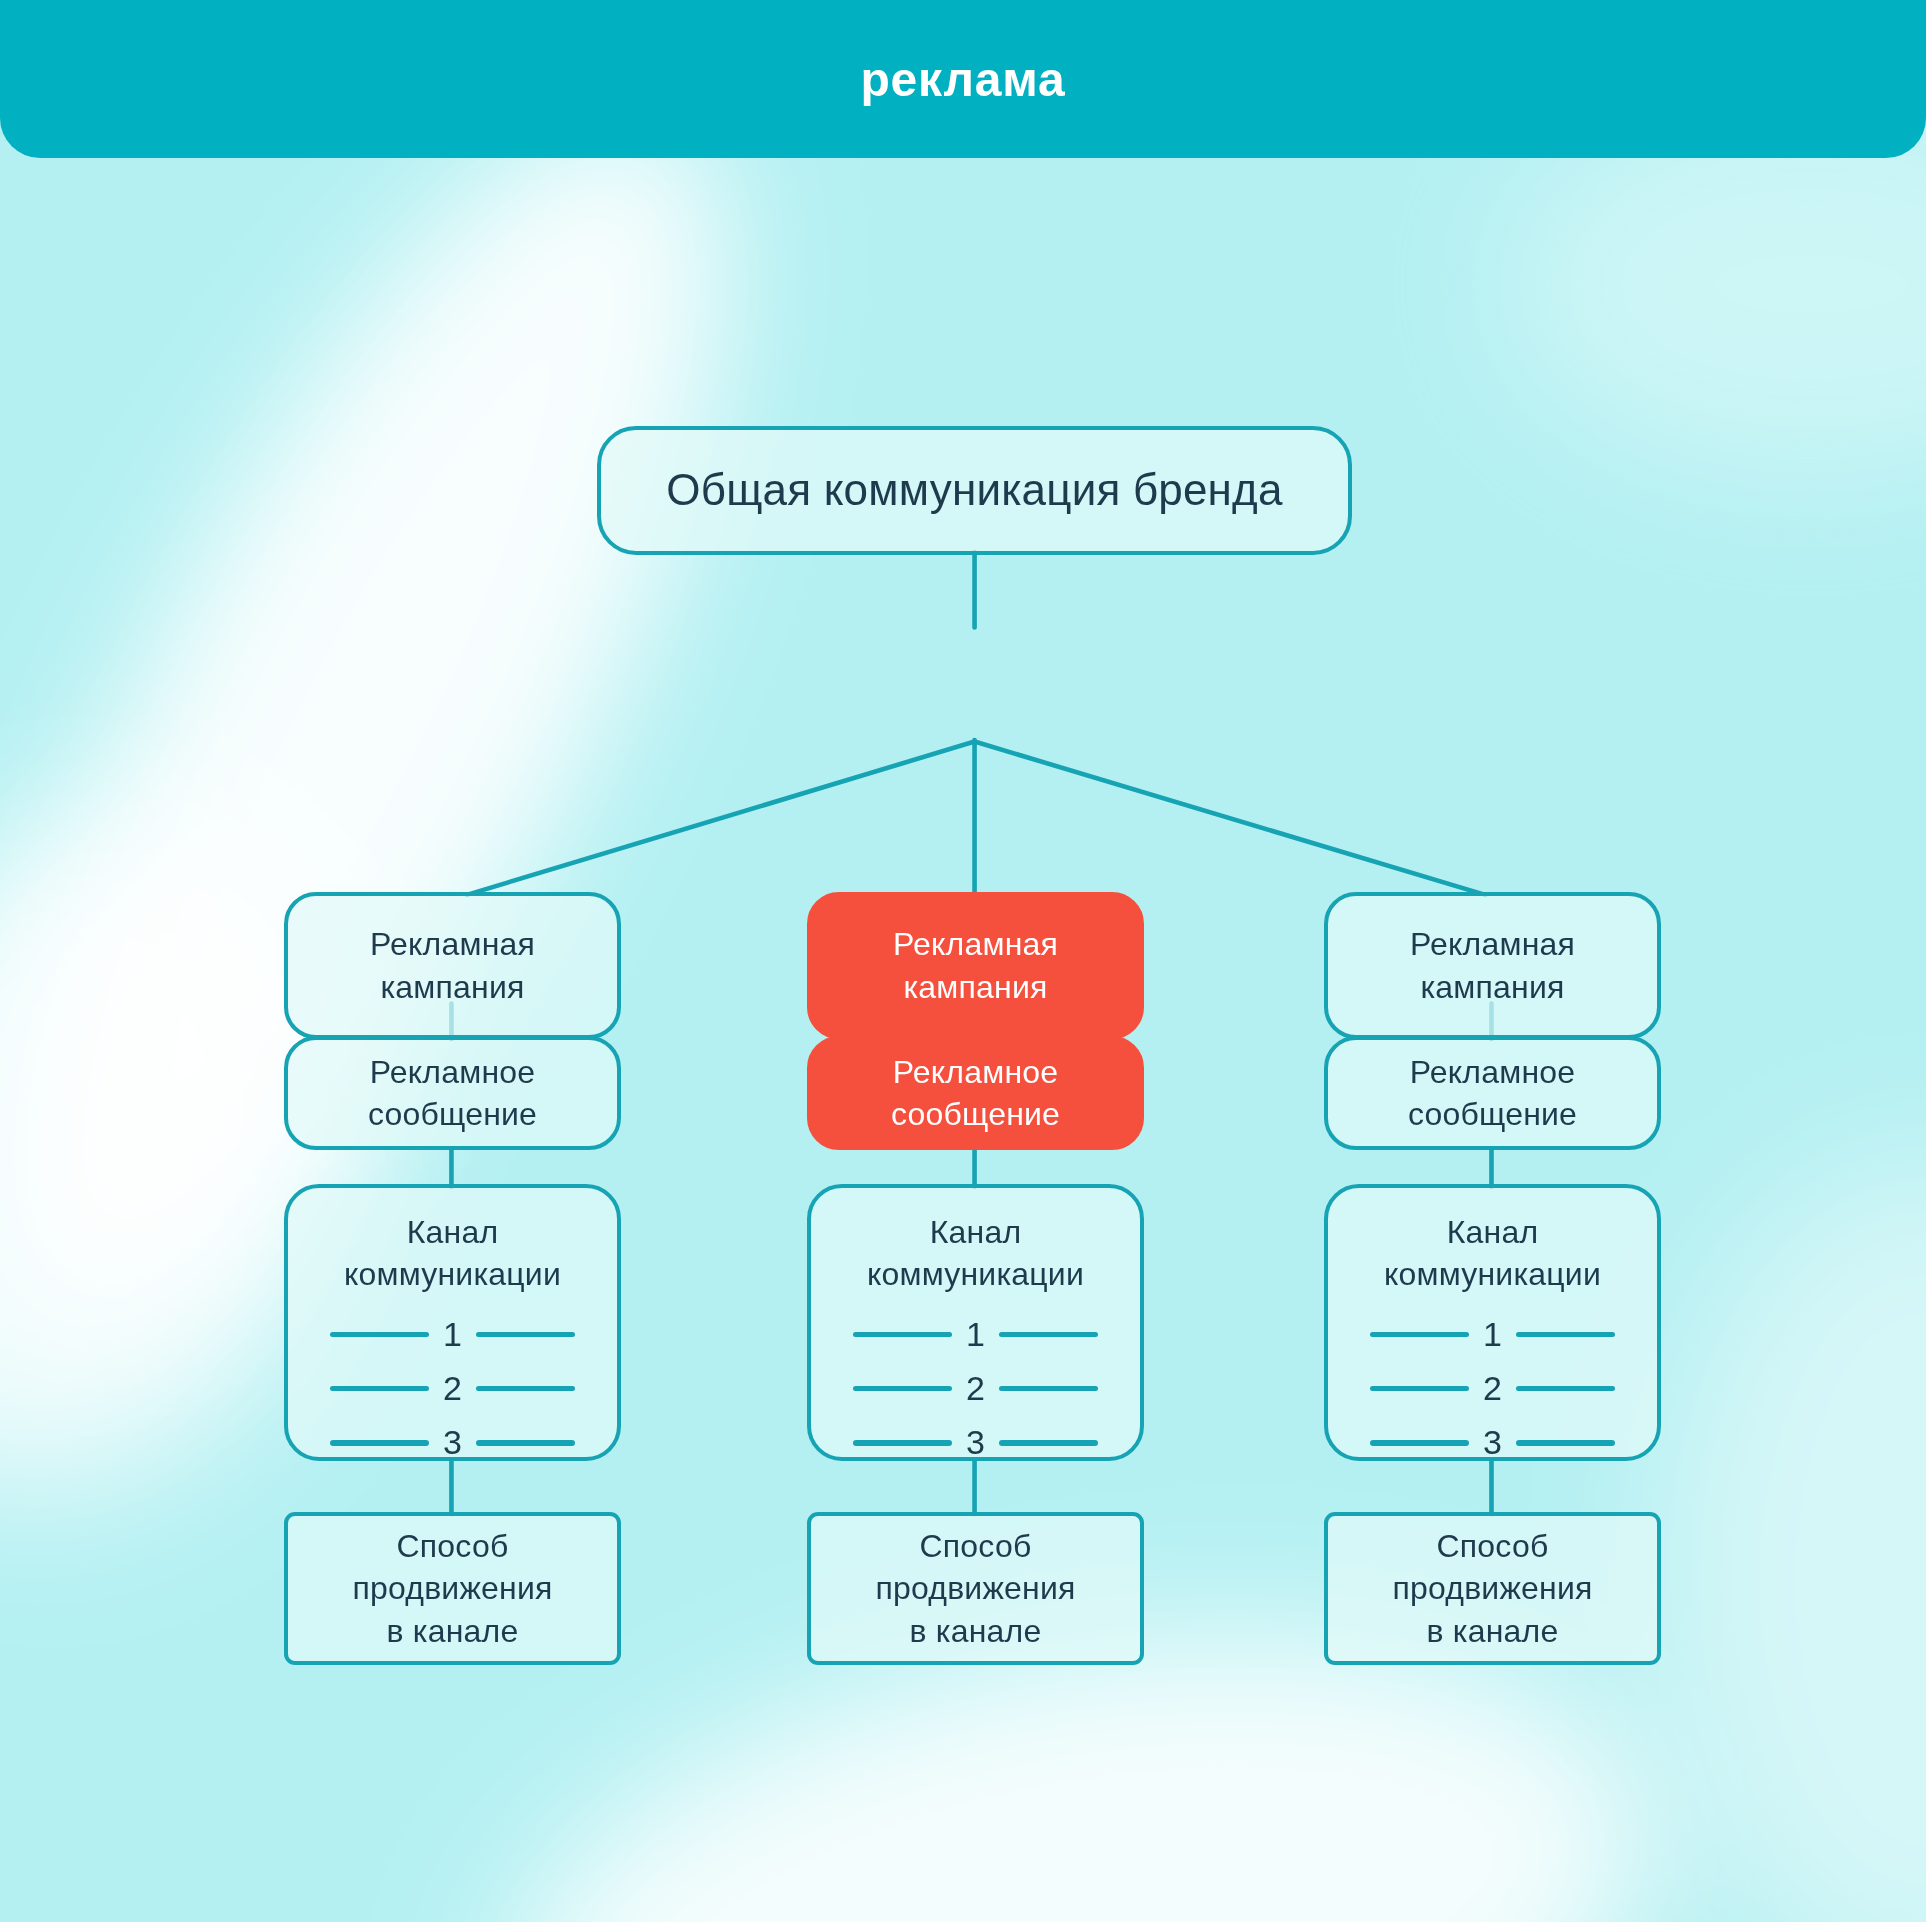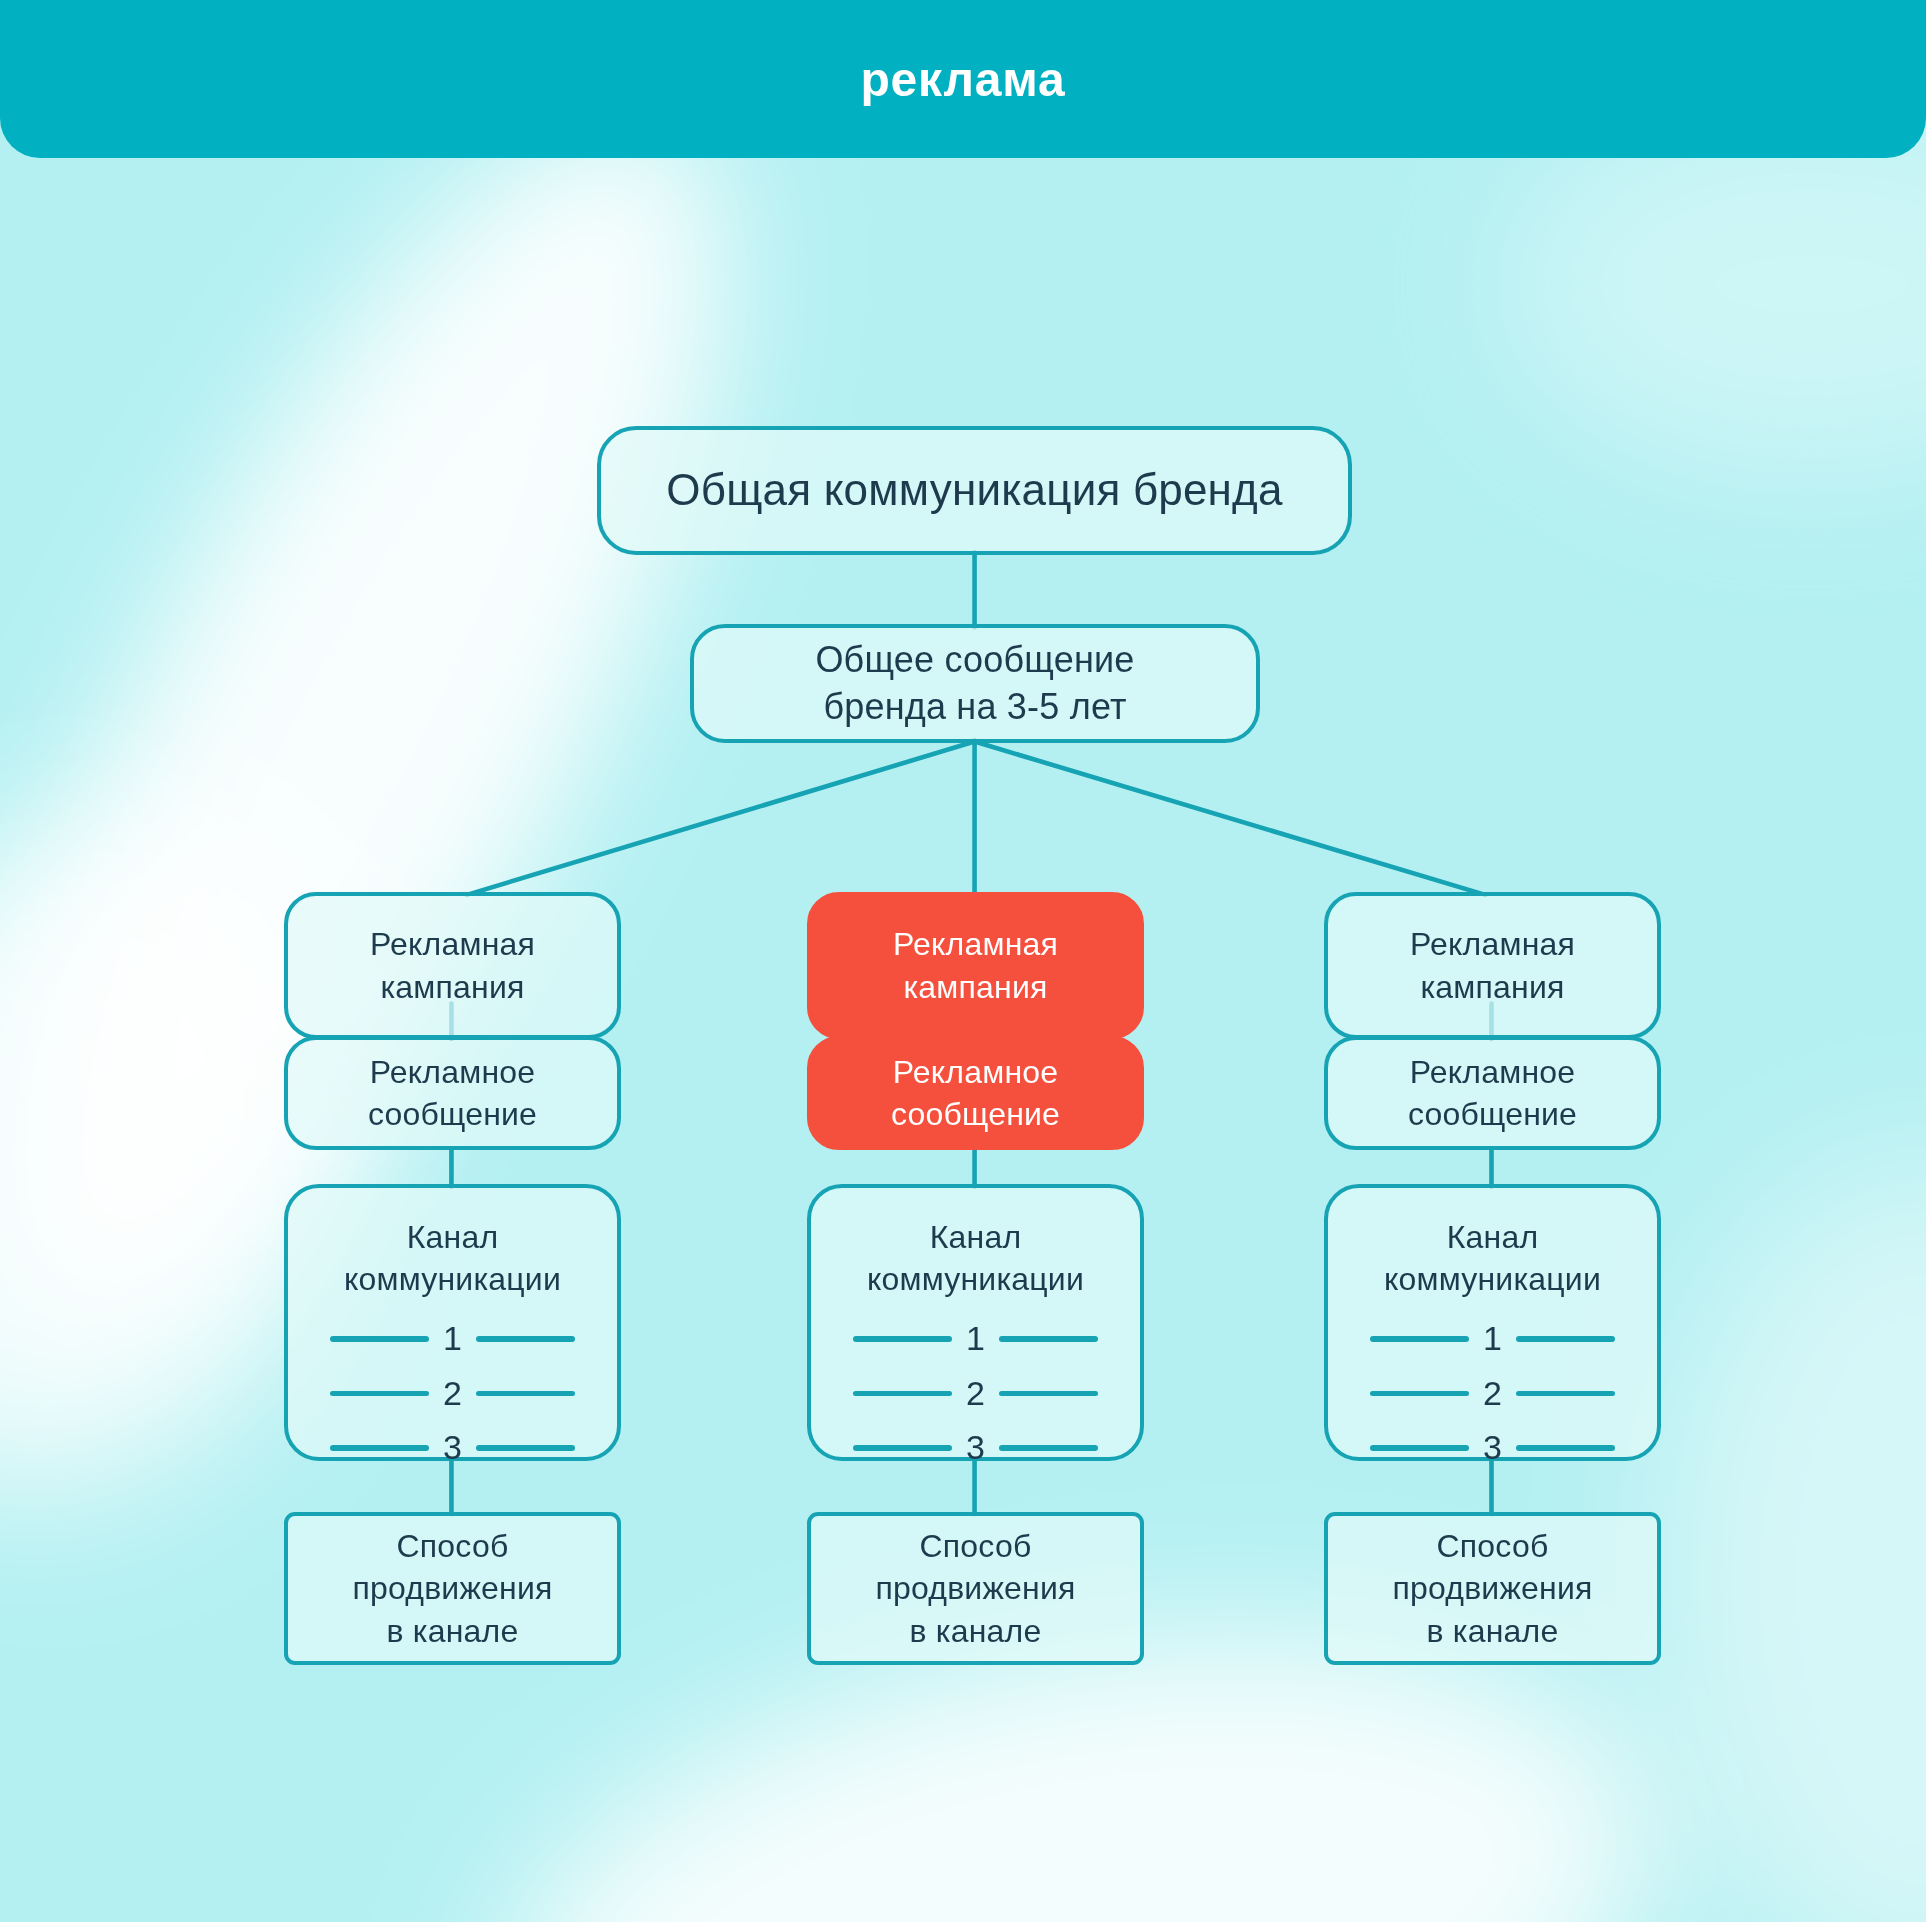--- a/index.html
+++ b/index.html
@@ -60,21 +60,21 @@
   .node-root{left:597px;top:426px;width:755px;height:129px;font-size:44px;border-radius:39px;}
   .node-brandmsg{left:690px;top:624px;width:570px;height:119px;font-size:36px;line-height:1.28;}
 
   .col-0{left:284px;}
   .col-1{left:807px;}
   .col-2{left:1324px;}
   .node-campaign{top:892px;width:337px;height:147px;border-radius:32px;}
   .node-admsg{top:1036px;width:337px;height:114px;border-radius:32px;}
   .node-channel{
     top:1184px;width:337px;height:277px;border-radius:35px;
-    flex-direction:column;justify-content:space-between;
+    flex-direction:column;justify-content:center;
     padding-top:28px;
   }
   .node-method{top:1512px;width:337px;height:153px;border-radius:11px;}
 
   .channel-rows{display:flex;flex-direction:column;margin-top:20px;}
   .channel-row{
     display:flex;align-items:center;justify-content:center;
     gap:12.3px;margin-top:17px;
   }
   .channel-row:first-child{margin-top:0;}
@@ -111,22 +111,20 @@
       <line x1="1265" y1="1894" x2="1265" y2="1965"></line>
 
       <line x1="1936" y1="1302" x2="1936" y2="1348"></line>
       <line x1="1936" y1="1490" x2="1936" y2="1540"></line>
       <line x1="1936" y1="1894" x2="1936" y2="1965"></line>
     </g>
     <line x1="1265" y1="1302" x2="1265" y2="1348" stroke="#f4503d" stroke-width="9"></line>
   </svg>
 
   <div class="node node-root">Общая коммуникация бренда</div>
-  <div class="node node-brandmsg">Общее сообщение
-бренда на 3-5 лет</div>
 
   <div class="node node-campaign col-0">Рекламная
 кампания</div>
   <div class="node node-admsg col-0">Рекламное
 сообщение</div>
   <div class="node node-channel col-0">
     <div>Канал
 коммуникации</div>
     <div class="channel-rows">
       <div class="channel-row">

